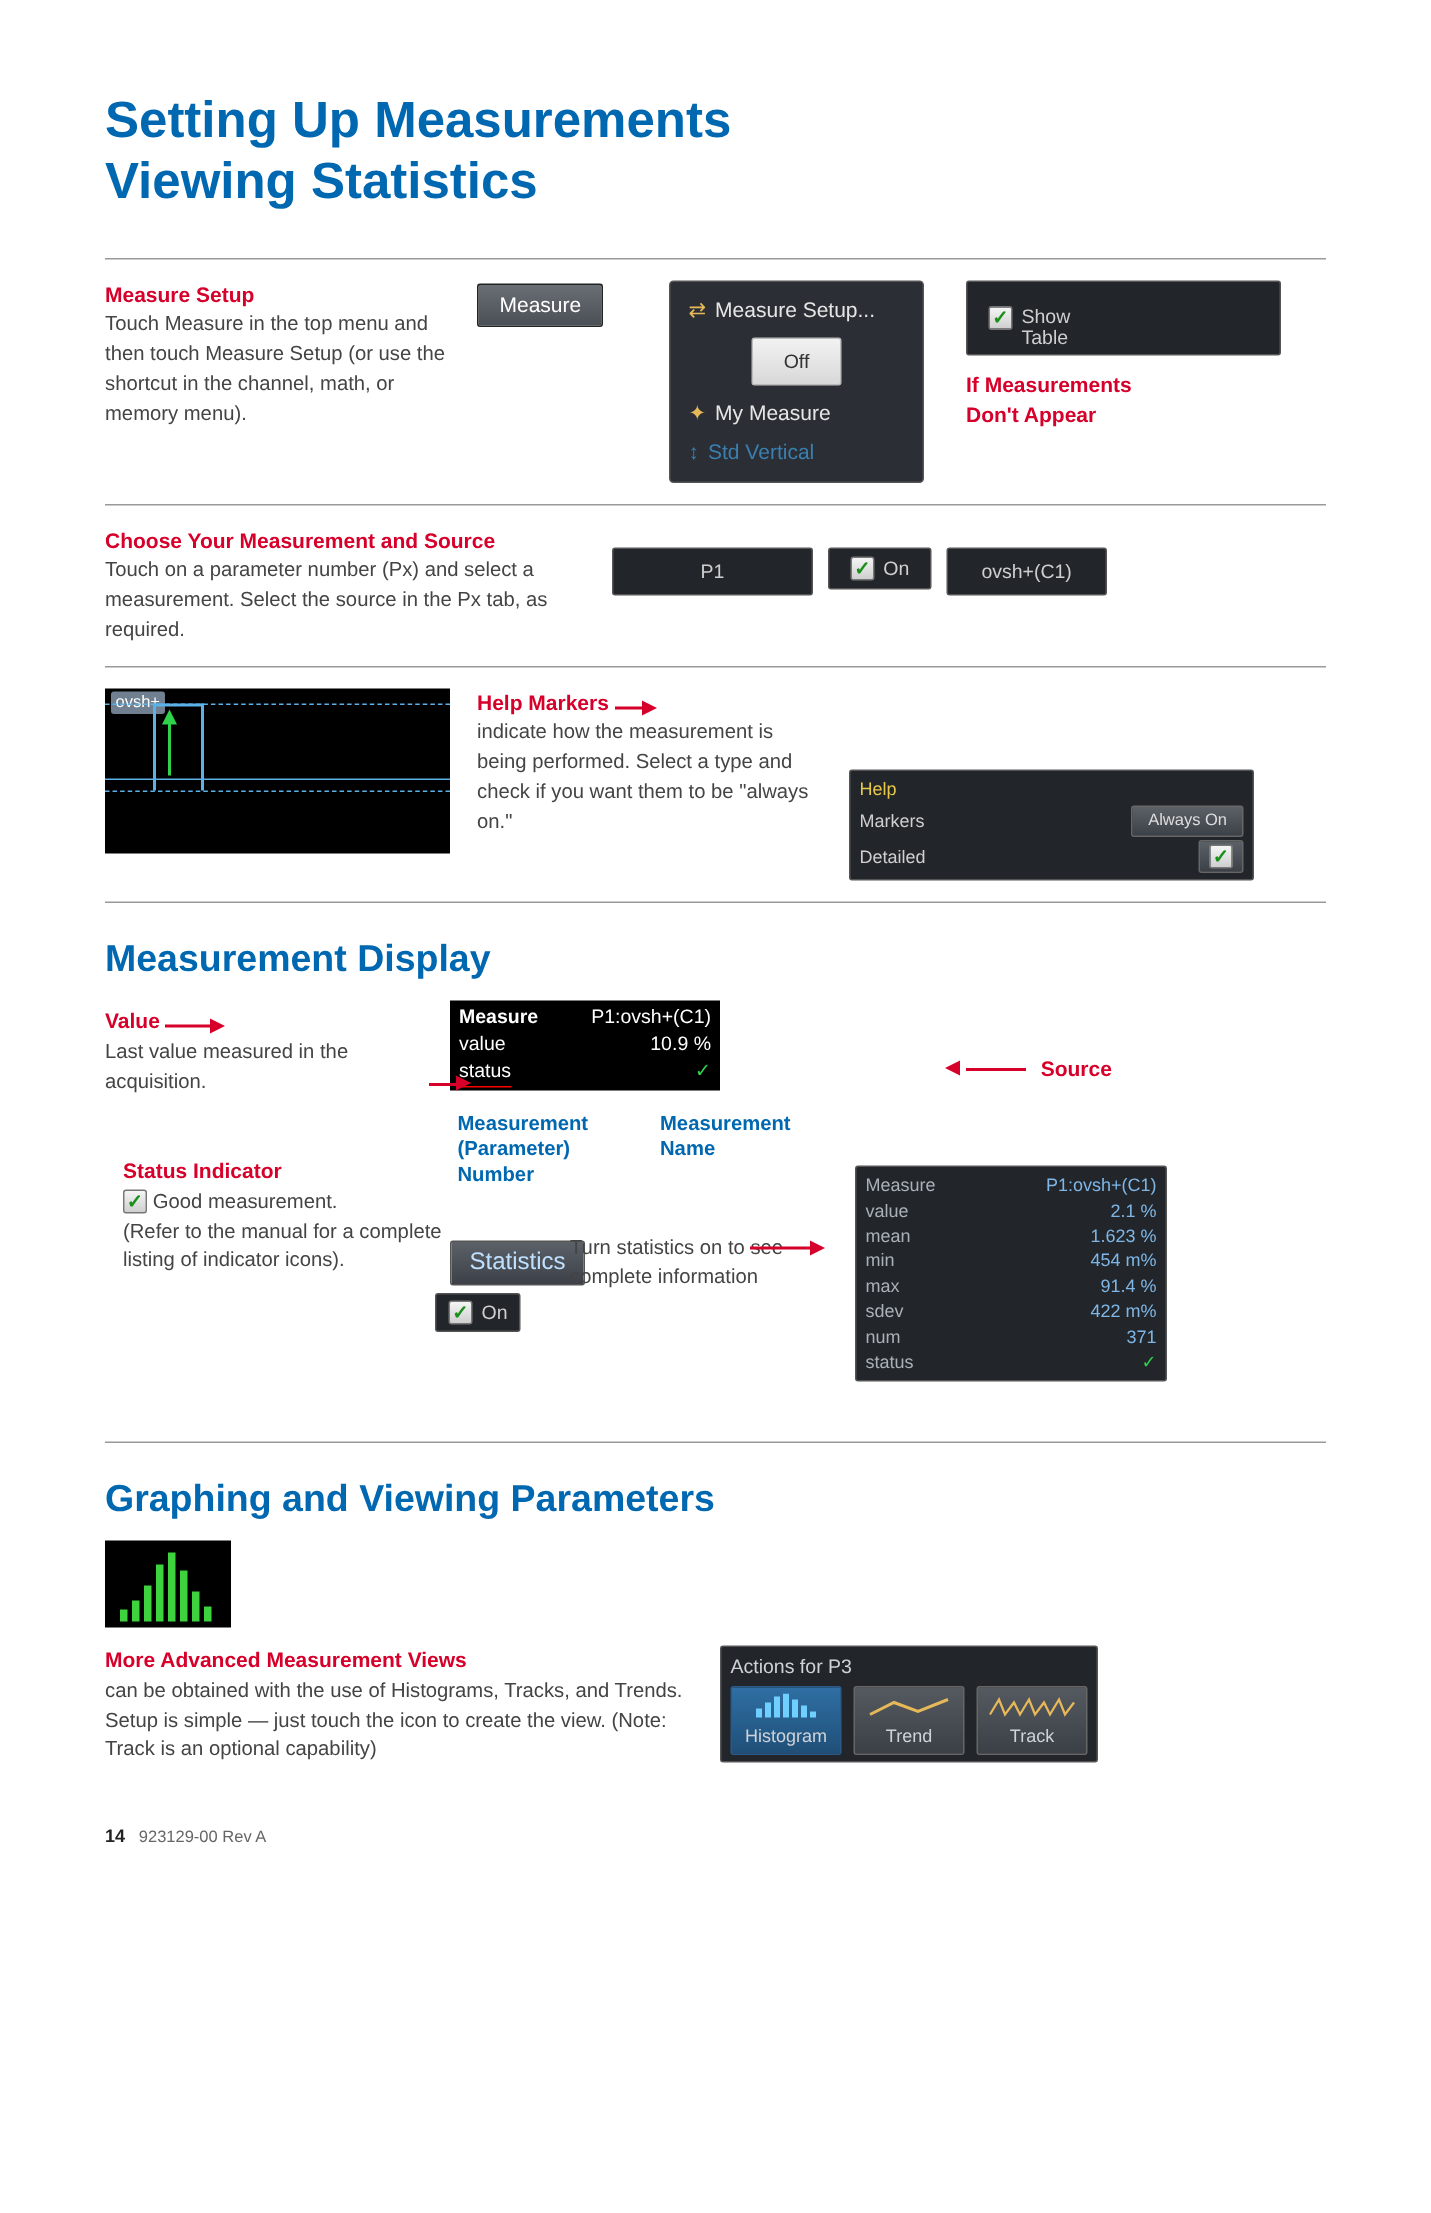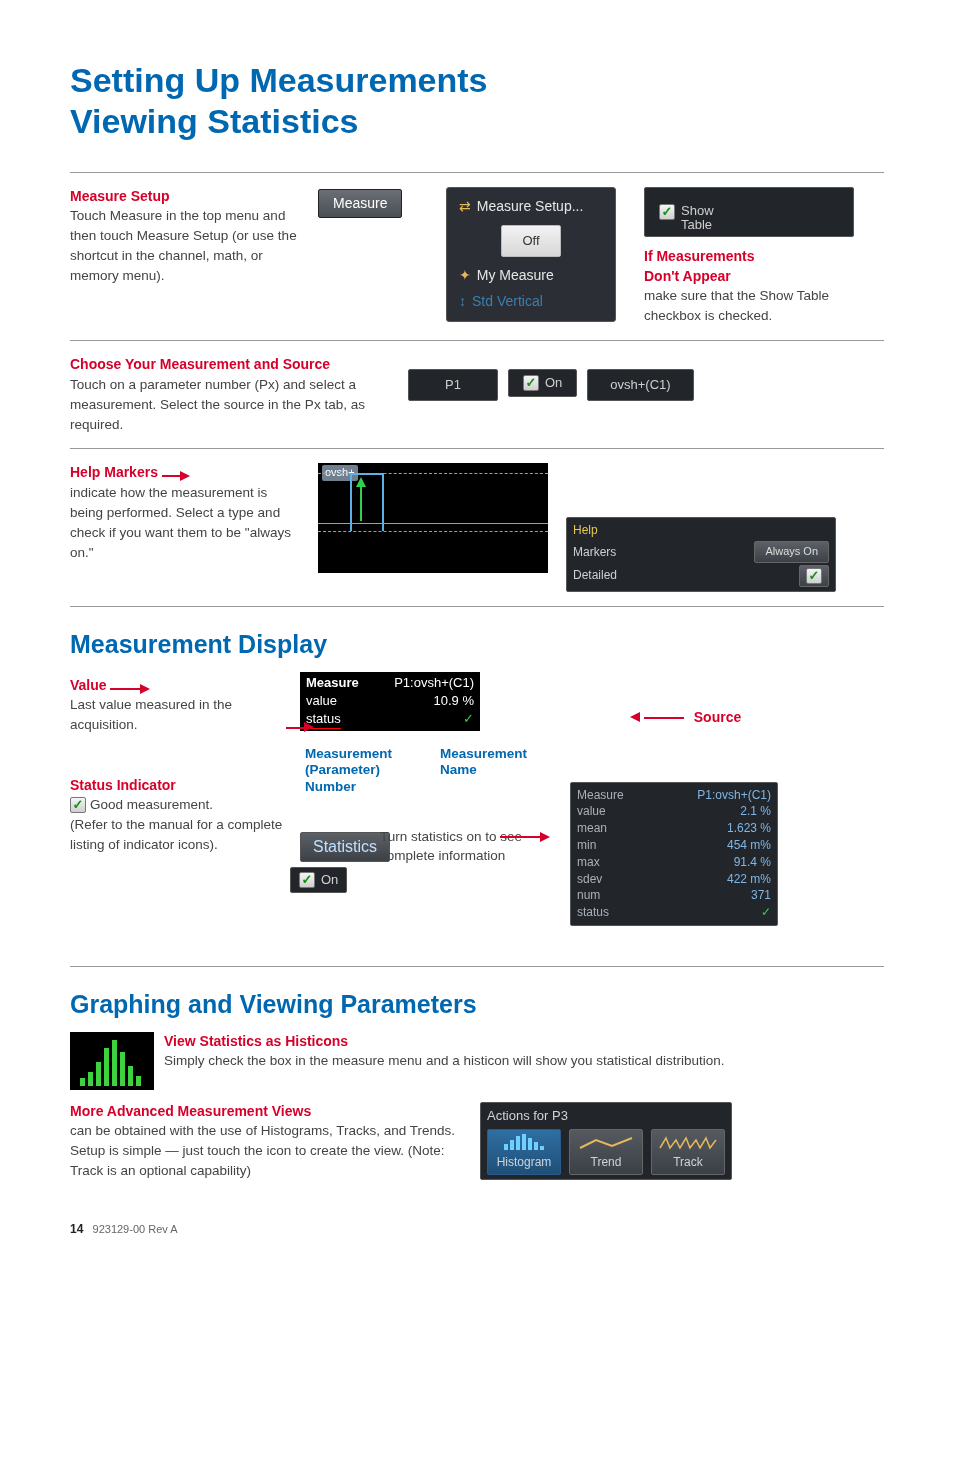--- a/index.html
+++ b/index.html
@@ -175,64 +175,63 @@
   </div>
   <div style="width:220px">
     <div class="scope-darkcell" style="width:210px;">
       <span class="chk">✓</span>
       <span style="white-space:pre-line; line-height:1.1;margin-top:12px;">Show
 Table</span>
     </div>
     <div style="margin-top:10px;">
       <span class="subhead red">If Measurements</span><br>
       <span class="subhead red">Don't Appear</span><br>
-      <span class="txt">make sure that the Show Table checkbox is checked.</span>
     </div>
   </div>
 </div>
 
 <hr class="hr">
 
 <div class="section">
   <div style="width:320px">
     <span class="subhead red">Choose Your Measurement and Source</span><br>
     <span class="txt">Touch on a parameter number (Px) and select a measurement. Select the source in the Px tab, as required.</span>
   </div>
   <div class="flex-gap" style="padding-top:14px;">
-    <span class="scope-darkcell" style="padding:6px 36px;">P1</span>
+    <span class="scope-darkcell" style="padding:6px 58px;">P1</span>
     <span class="scope-darkcell">
       <span class="chk">✓</span>
       <span>On</span>
     </span>
     <span class="scope-darkcell" style="padding:6px 22px;">ovsh+(C1)</span>
   </div>
 </div>
 
 <hr class="hr">
 
 <div class="section">
-  <div style="width:230px">
-    <span class="subhead red">Help Markers</span>
-    <span class="pointer">
-        <span class="arrow-line" style="width:18px;"></span>
-        <span class="arrow-right"></span>
-      </span><br>
-    <span class="txt">indicate how the measurement is being performed. Select a type and check if you want them to be "always on."</span>
-  </div>
   <div>
     <div class="wave-box">
       <span class="lbl">ovsh+</span>
       <div class="wave-dash"></div>
       <div class="wave-body"></div>
       <div class="wave-body2"></div>
       <div class="wave-pulse"></div>
       <div class="arrow-up"></div>
       <div class="arrow-stem"></div>
     </div>
   </div>
+  <div style="width:230px">
+    <span class="subhead red">Help Markers</span>
+    <span class="pointer">
+        <span class="arrow-line" style="width:18px;"></span>
+        <span class="arrow-right"></span>
+      </span><br>
+    <span class="txt">indicate how the measurement is being performed. Select a type and check if you want them to be "always on."</span>
+  </div>
   <div style="padding-top:54px;">
     <div class="help-panel">
       <div class="yellow">Help</div>
       <div class="row2">
         <span>Markers</span>
         <span class="help-btn">
           <span>Always On</span>
         </span>
       </div>
       <div class="row2">
@@ -253,21 +252,21 @@
 
   <div class="abs" style="left:0; top:4px; width:210px;">
     <span class="subhead red">Value</span>
     <span class="pointer">
         <span class="arrow-line" style="width:30px;"></span>
         <span class="arrow-right"></span>
       </span><br>
     <span class="txt">Last value measured in the acquisition.</span>
   </div>
 
-  <div class="abs" style="left:0; top:104px; width:220px;">
+  <div class="abs" style="left:12px; top:104px; width:220px;">
     <span class="subhead red">Status Indicator</span><br>
     <span class="chk">✓</span>
     <span class="txt">Good measurement.</span><br>
     <span class="txt">(Refer to the manual for a complete listing of indicator icons).</span>
   </div>
 
   <div class="abs meas-box" style="left:230px; top:0;">
     <div class="row">
         <b>Measure</b>
         <span>P1:ovsh+(C1)</span>
@@ -358,24 +357,20 @@
 <div class="flex-gap">
   <div class="histicon">
     <div class="bar" style="left:10px;height:8px;"></div>
     <div class="bar" style="left:18px;height:14px;"></div>
     <div class="bar" style="left:26px;height:24px;"></div>
     <div class="bar" style="left:34px;height:38px;"></div>
     <div class="bar" style="left:42px;height:46px;"></div>
     <div class="bar" style="left:50px;height:34px;"></div>
     <div class="bar" style="left:58px;height:20px;"></div>
     <div class="bar" style="left:66px;height:10px;"></div>
-  </div>
-  <div style="flex:1;">
-    <span class="subhead red">View Statistics as Histicons</span><br>
-    <span class="txt">Simply check the box in the measure menu and a histicon will show you statistical distribution.</span>
   </div>
 </div>
 
 <div class="flex-gap" style="margin-top:12px;">
   <div style="width:400px;">
     <span class="subhead red">More Advanced Measurement Views</span><br>
     <span class="txt">can be obtained with the use of Histograms, Tracks, and Trends. Setup is simple — just touch the icon to create the view. (Note: Track is an optional capability)</span>
   </div>
   <div>
     <div class="actions-panel">

